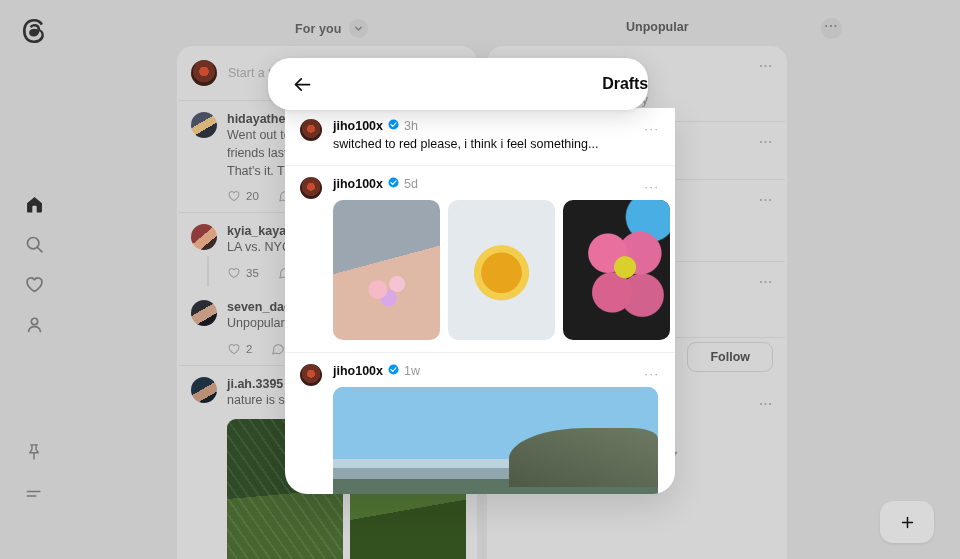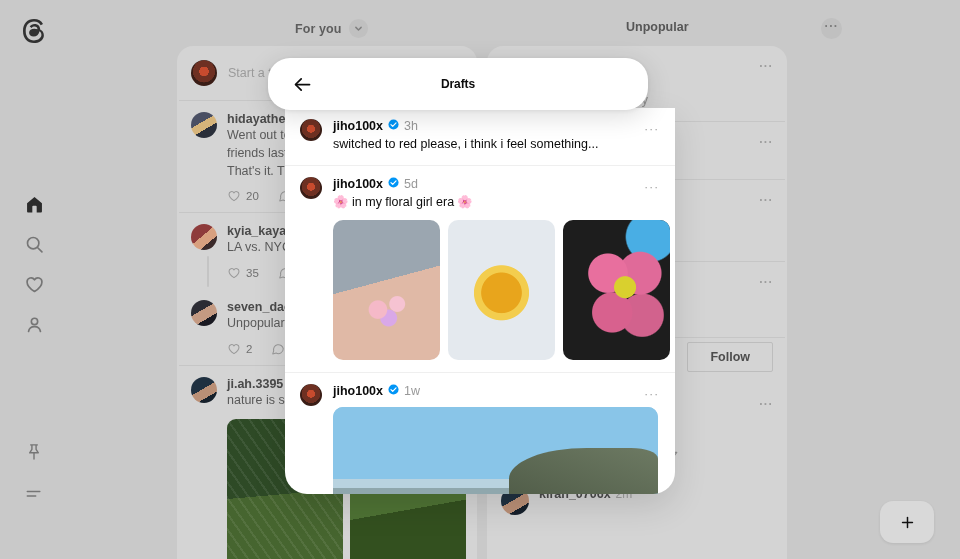--- a/index.html
+++ b/index.html
@@ -87,21 +87,21 @@
     position: absolute; left: 487px; top: 46px; width: 300px; height: 513px;
     background: #d4d4d4; border-radius: 16px 16px 0 0; overflow: hidden;
   }
   .arow { display: flex; gap: 10px; padding: 12px 14px 12px 14px; position: relative; }
   .abody { flex: 1; min-width: 0; }
   .a-dots { position: absolute; right: 14px; top: 14px; font-size: 12px; color: #9d9d9d; letter-spacing: .6px; line-height: 1; font-weight: 700; }
   .atext { font-size: 12.5px; color: #8e8e8e; line-height: 1.45; margin-top: 1px; }
   .atext.dark { color: #565656; font-weight: 600; }
   .follow-wrap { display: flex; justify-content: flex-end; padding: 4px 14px 12px; }
   .follow-btn {
-    border: 1px solid #bdbdbd; border-radius: 2px; padding: 7px 22px;
+    border: 1px solid #bdbdbd; border-radius: 9px; padding: 7px 22px;
     font-size: 12.5px; font-weight: 700; color: #4c4c4c; background: transparent;
   }
   .heart-row { display: flex; gap: 1px; margin-top: 6px; }
 
   
   .fab {
     position: absolute; right: 26px; bottom: 16px;
     width: 54px; height: 42px; border-radius: 13px; background: #d9d9d9;
     display: flex; align-items: center; justify-content: center;
     box-shadow: 0 1px 3px rgba(0,0,0,.09);
@@ -113,21 +113,21 @@
     background: #fff; border-radius: 22px;
     display: flex; align-items: center;
     box-shadow: 0 6px 26px rgba(0,0,0,.14), 0 1px 4px rgba(0,0,0,.07);
     z-index: 30;
   }
   .back-btn {
     position: absolute; left: 18px; width: 32px; height: 32px;
     display: flex; align-items: center; justify-content: center;
   }
   .modal-title {
-    width: 100%; text-align: center; font-size: 12px; font-weight: 700; color: #0c0c0c;
+    width: 100%; text-align: right; font-size: 16px; font-weight: 700; color: #0c0c0c;
     letter-spacing: -.1px;
   }
 
   .modal-body {
     position: absolute; left: 285px; top: 108px; width: 390px; height: 386px;
     background: #fff; border-radius: 0 0 22px 22px; overflow: hidden;
     box-shadow: 0 12px 34px rgba(0,0,0,.12);
     z-index: 25;
   }
   .draft {
@@ -428,29 +428,20 @@
               <span>9</span>
             </span>
             <span class="pact">
               <svg width="15" height="15" viewBox="0 0 24 24" fill="none" stroke="#555" stroke-width="1.8" stroke-linejoin="round">
                   <polygon points="3.5,7 20.5,7 12,18"></polygon>
                 </svg>
             </span>
           </div>
         </div>
       </div>
-      <div class="arow">
-        <span class="av av-28 av-d"></span>
-        <div class="abody">
-          <div class="prow">
-            <span class="pname">kiran_0706x</span>
-            <span class="ptime">2m</span>
-          </div>
-        </div>
-      </div>
     </div>
 
     <div class="fab">
       <svg width="17" height="17" viewBox="0 0 24 24" stroke="#111" stroke-width="2.1" stroke-linecap="round">
           <line x1="12" y1="5" x2="12" y2="19"></line>
           <line x1="5" y1="12" x2="19" y2="12"></line>
         </svg>
     </div>
   </div>
 
@@ -476,21 +467,20 @@
           <div class="dbody">
             <div class="d-dots">···</div>
             <div class="drow">
               <span class="dname">jiho100x</span>
               <svg class="verified" viewBox="0 0 24 24">
                 <circle cx="12" cy="12" r="11" fill="#0095f6"></circle>
                 <polyline points="6.5,12.2 10.3,16 17.5,8.5" fill="none" stroke="#fff" stroke-width="2.6" stroke-linecap="round" stroke-linejoin="round"></polyline>
               </svg>
               <span class="dtime">5d</span>
             </div>
-            <div class="dtext">🌸 in my floral girl era 🌸</div>
             <div class="dgal">
               <div class="gi">
                 <div class="img img-ring"></div>
               </div>
               <div class="gi">
                 <div class="img img-jelly"></div>
               </div>
               <div class="gi">
                 <div class="img img-balloon"></div>
               </div>

